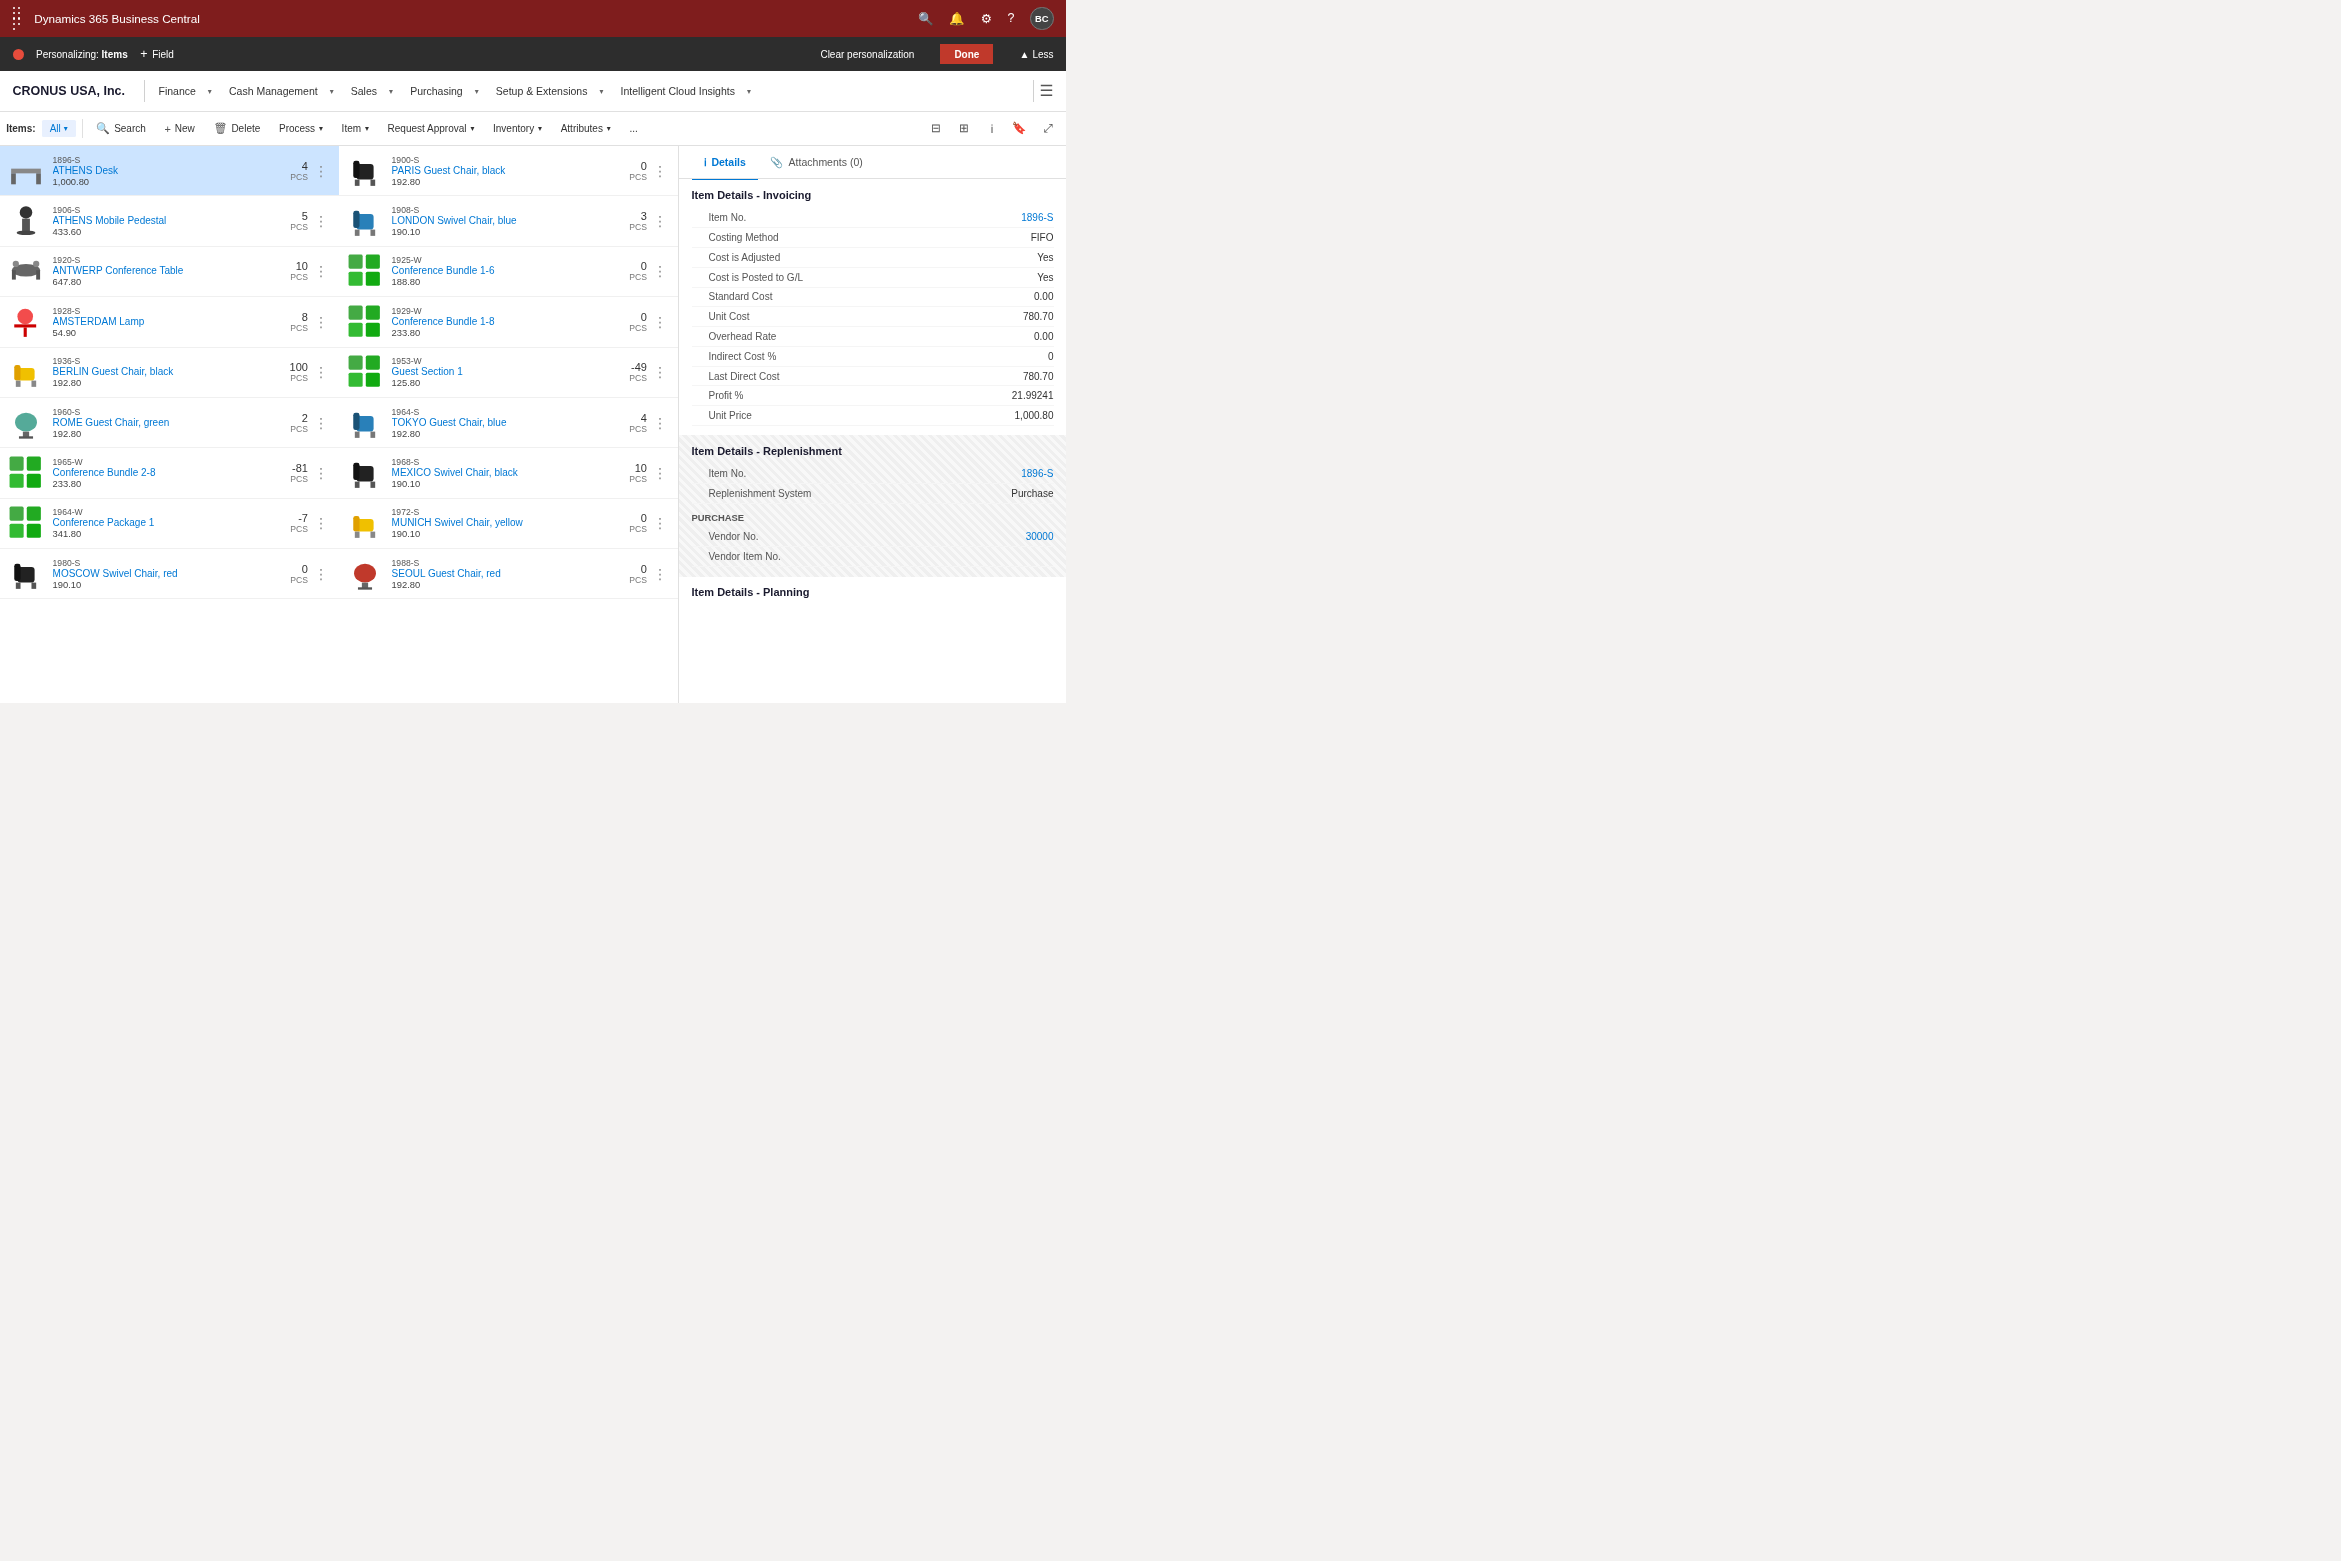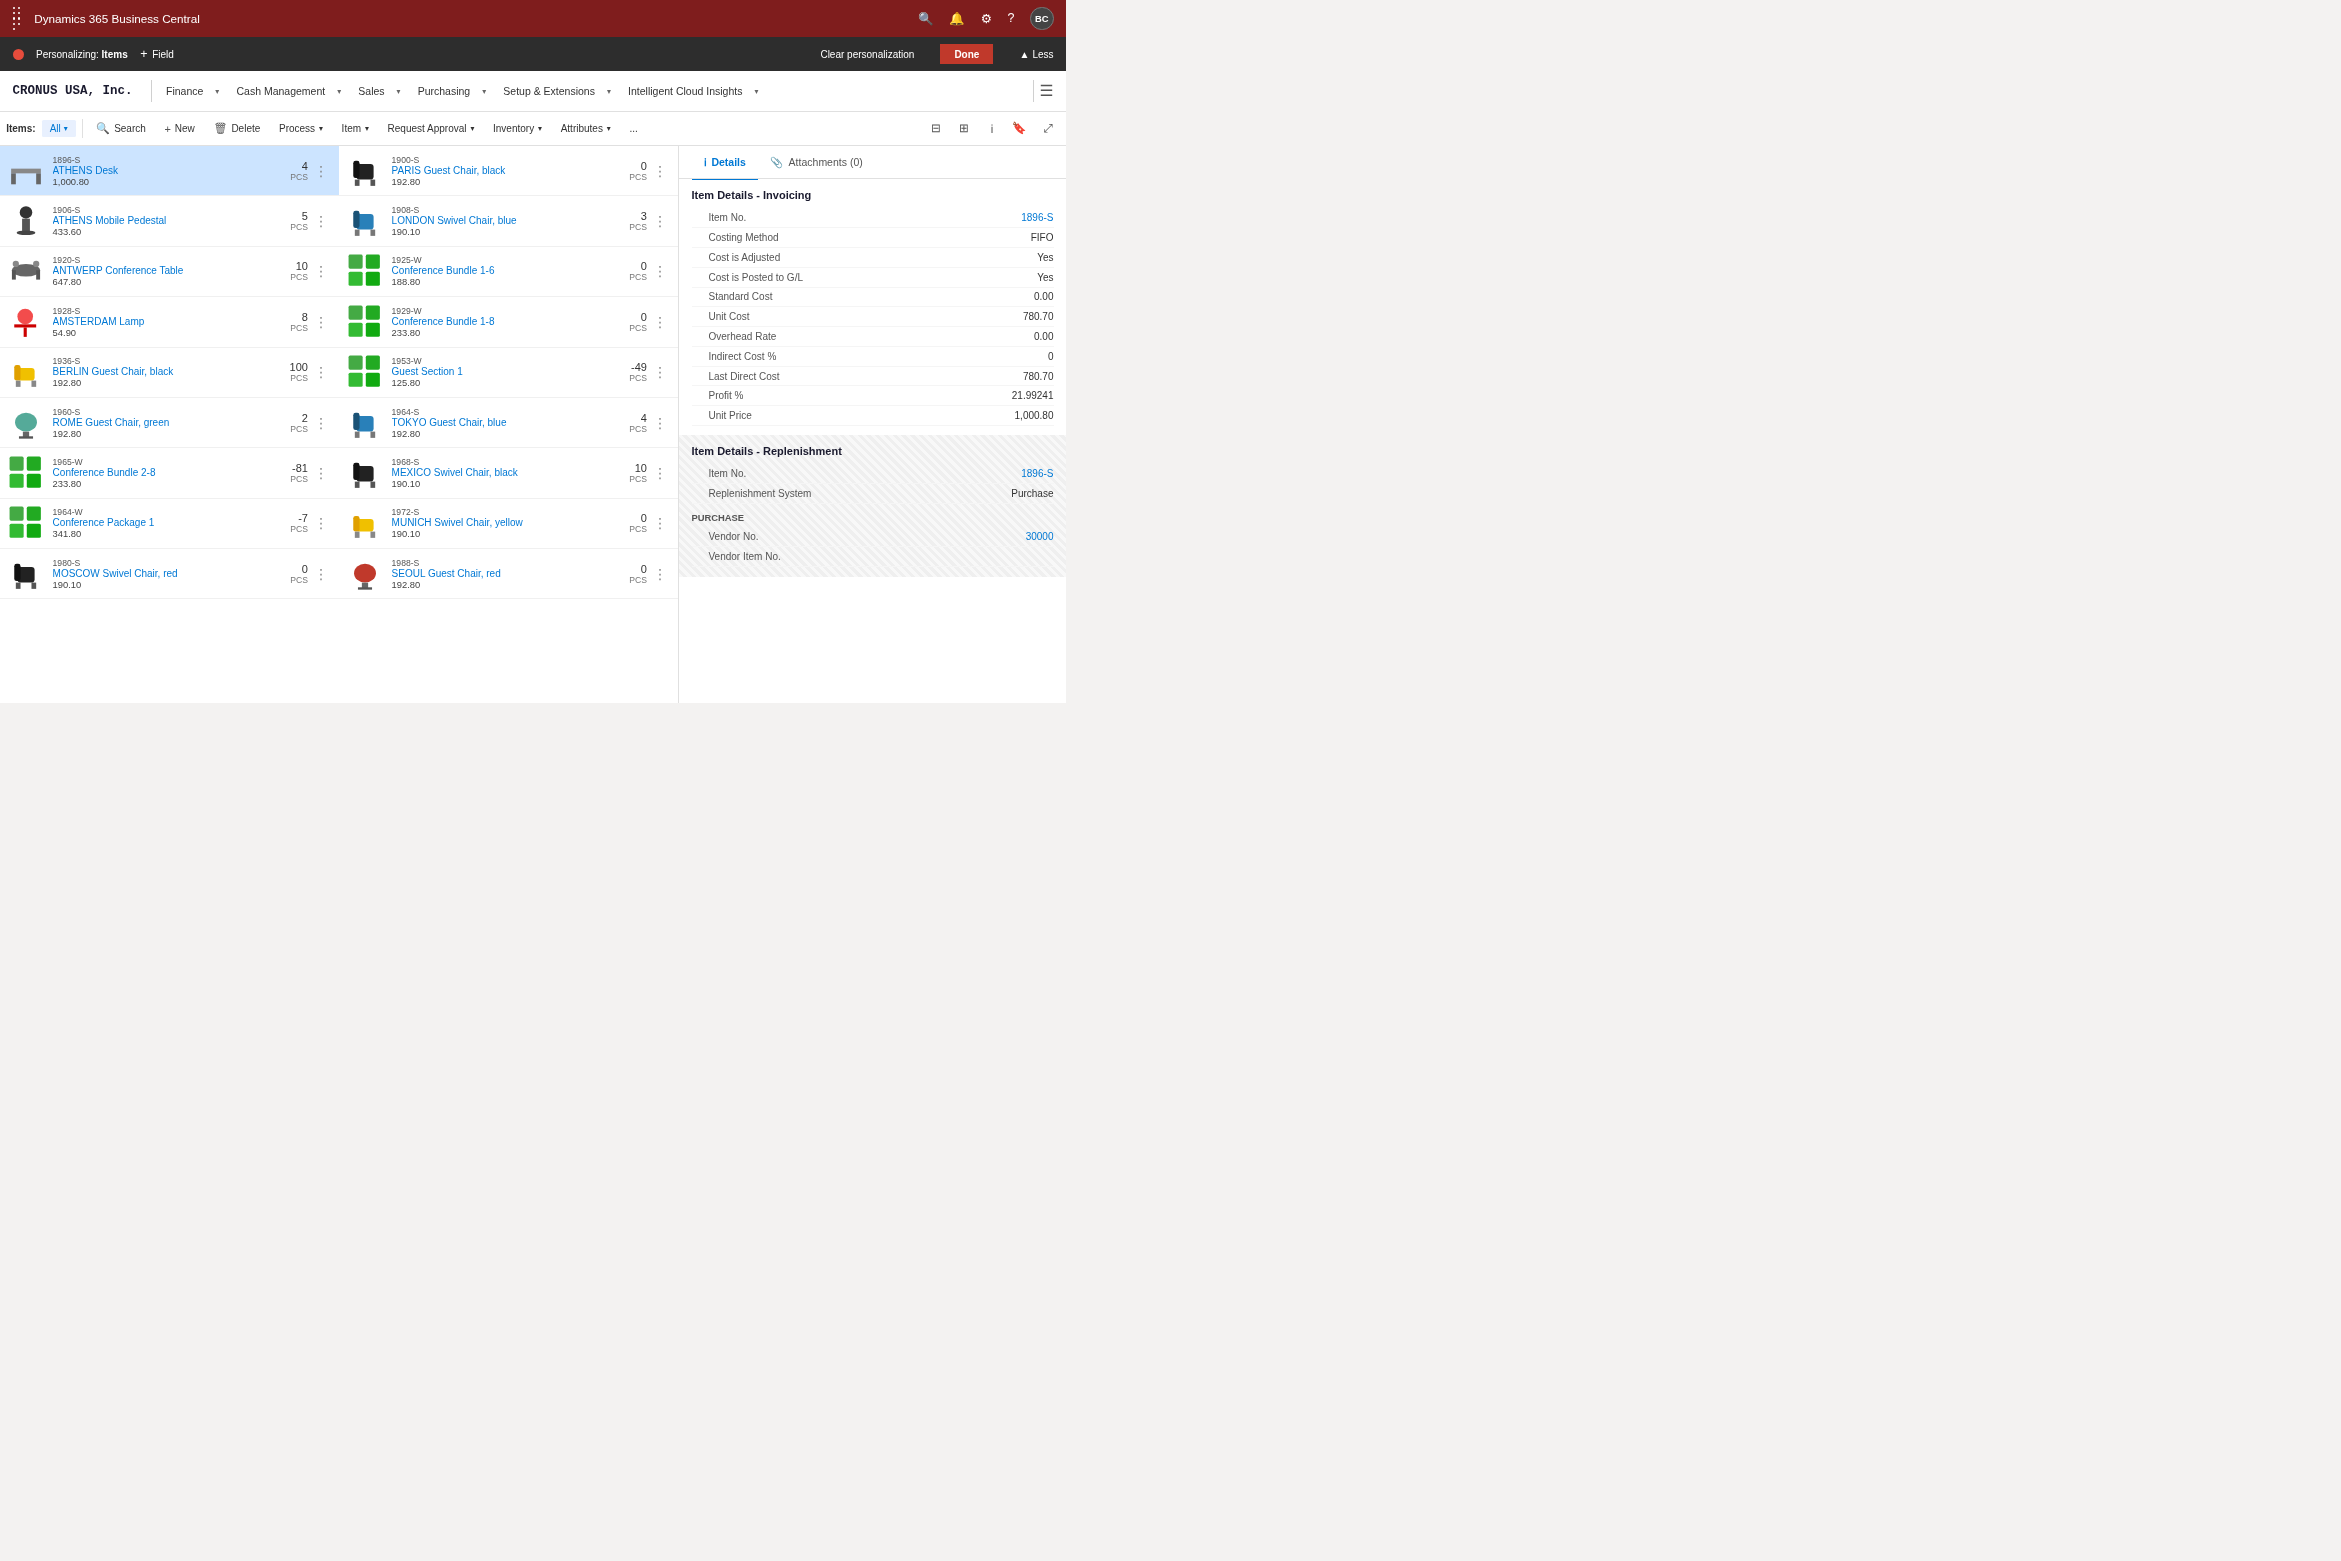--- a/index.html
+++ b/index.html
@@ -48,21 +48,21 @@
     
     .nav-bar {
       background: white;
       height: 41px;
       display: flex;
       align-items: center;
       padding: 0 12.5px;
       border-bottom: 0.8px solid #e0e0e0;
       gap: 0;
     }
-    .company-name { font-size: 12.5px; font-weight: 700; color: #1a1a2e; margin-right: 12.5px; white-space: nowrap; font-family: Liberation Mono, monospace; }
+    .company-name { font-size: 12.5px; font-weight: 700; color: #1a1a2e; margin-right: 12.5px; white-space: nowrap; }
     .nav-divider { width: 0.8px; height: 22px; background: #d0d0d0; margin: 0 6.2px; }
     .nav-menu { display: flex; align-items: center; gap: 1.6px; flex: 1; }
     .nav-item {
       display: flex; align-items: center; gap: 12px;
       padding: 4.7px 7.8px; font-size: 10.5px; color: #333;
       cursor: pointer; white-space: nowrap; border-radius: 1.6px;
     }
     .nav-chevron { font-size: 7.8px; color: #666; }
     .nav-hamburger { margin-left: auto; font-size: 15.6px; cursor: pointer; color: #555; }
 
@@ -777,16 +777,19 @@
     <span class="detail-value link">30000</span>
   </div>
             <div class="detail-row">
     <span class="detail-label">Vendor Item No.</span>
     <span class="detail-value"></span>
   </div>
           </div>
       </div>
     </div>
 
+    <div class="detail-section">
+      <div class="detail-section-title">Item Details - Planning</div>
+    </div>
   </div>
 
 </div>
 
 
 </body></html>

